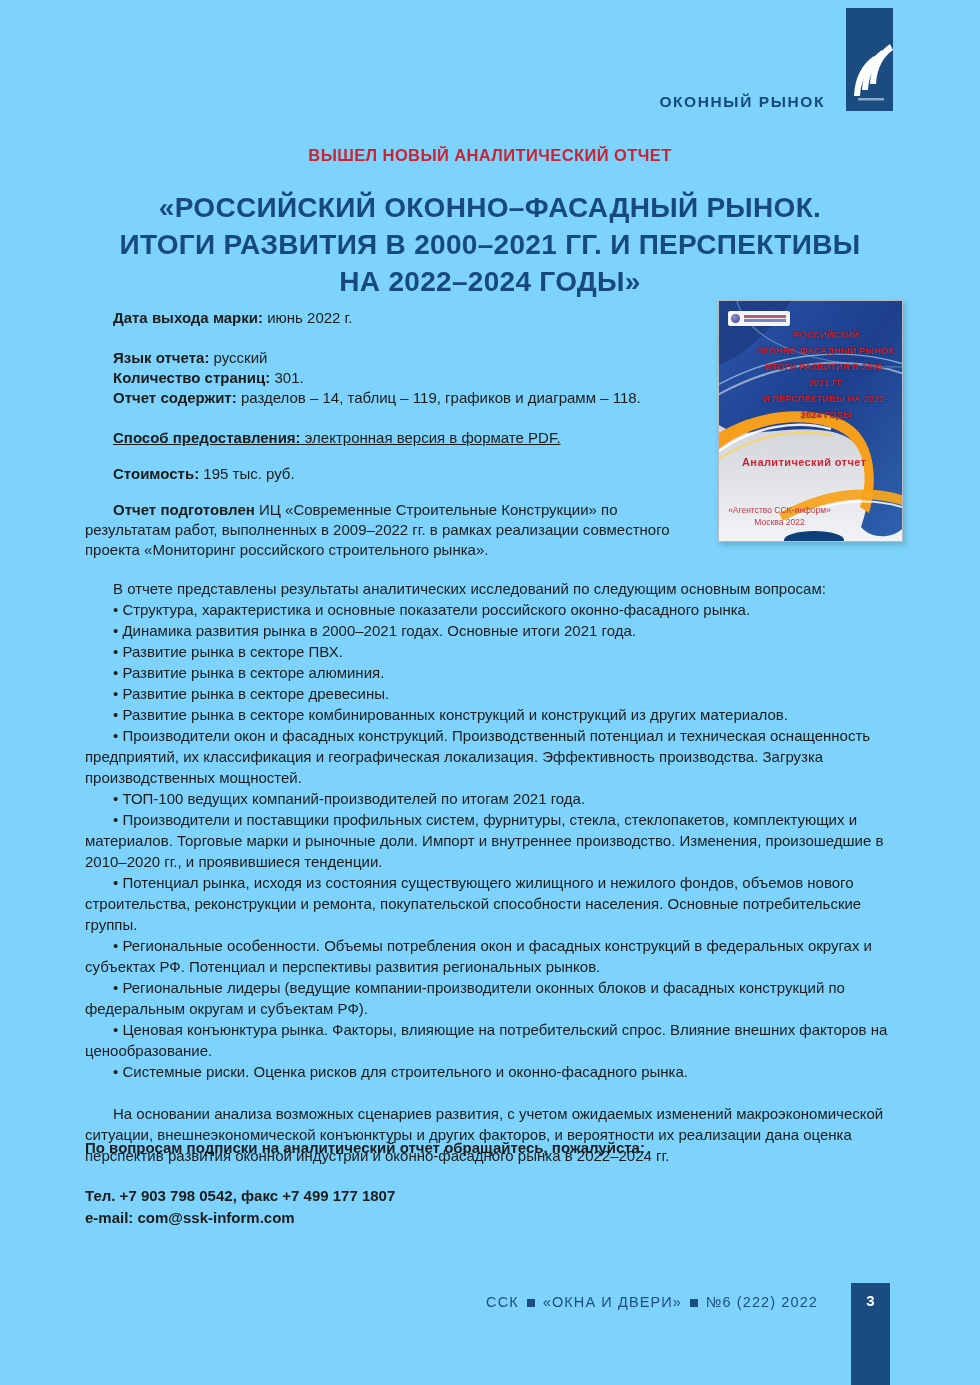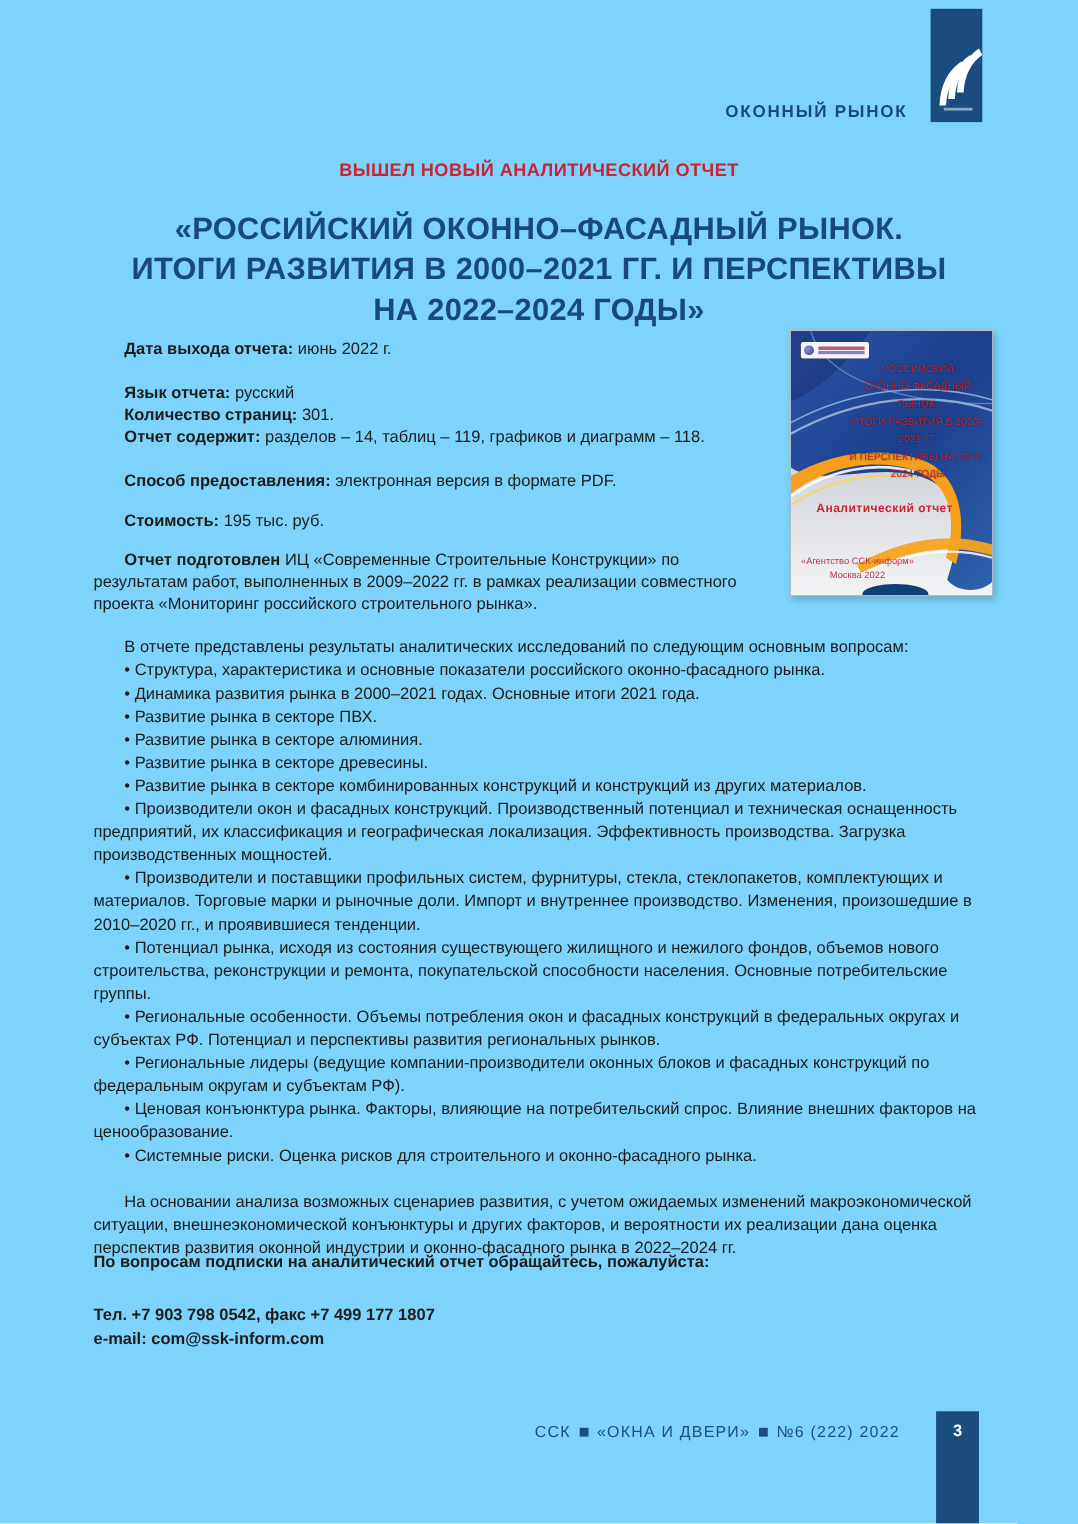--- a/index.html
+++ b/index.html
@@ -20,42 +20,42 @@
   .title { position:absolute; top:189px; left:60px; right:60px; text-align:center;
     color:#17497f; font-weight:bold; font-size:28px; line-height:37px; letter-spacing:.3px; margin:0; }
 
   
   .content { position:absolute; left:85px; top:308px; width:810px;
     font-size:15px; line-height:20px; }
   .top-col { width:617px; }
   .content p { margin:0; }
   .b { font-weight:bold; }
   .d1 { margin:0 0 20px 0 !important; }
-  .d5 { margin:20px 0 0 0 !important; }
+  .d5 { margin:20px 0 0 0 !important;text-decoration:underline; }
   .d6 { margin:16px 0 0 0 !important; }
   .detail, .para, .prepared, .bullet { text-indent:28px; }
   .prepared { margin:16px 0 0 0 !important; }
   .intro { margin:18px 0 0 0 !important; line-height:21px; }
   .bullet { line-height:21px; }
   .bullet::before { content:"\2022\00a0"; }
   .conclusion { margin:21px 0 0 0 !important; line-height:21px; }
 
   
   .cover { position:absolute; left:718px; top:300px; width:183px; height:240px; margin:0;
     border:1px solid #b6bac1; box-shadow:2px 3px 6px rgba(0,0,0,.18); overflow:hidden;
     background:linear-gradient(150deg,#2b55a8 0%,#1d3f8e 45%,#2e62ae 75%,#1d4c97 100%); }
   .cover svg { position:absolute; inset:0; }
   .cover-badge { position:absolute; left:9px; top:10px; width:62px; height:15px;
     background:#f4f5f8; border-radius:2px; box-shadow:0 0 1px rgba(0,0,0,.4); }
   .cover-badge::before { content:""; position:absolute; left:3px; top:3px; width:9px; height:9px;
     border-radius:50%; background:radial-gradient(circle at 35% 35%, #8a8fd0, #3d3f8f); }
   .cover-badge::after { content:""; position:absolute; left:16px; top:4px; right:4px; height:7px;
     background:repeating-linear-gradient(180deg,#a23a5a 0 3px,#e9e9f2 3px 4px,#5a6ab0 4px 7px); opacity:.8; }
-  .cover-title { position:absolute; left:52px; right:4px; top:26px; text-align:center;
-    color:#cb2630; font-weight:normal; font-size:9px; line-height:16px; letter-spacing:.2px;
+  .cover-title { position:absolute; left:36px; right:4px; top:26px; text-align:center;
+    color:#cb2630; font-weight:bold; font-size:9px; line-height:16px; letter-spacing:.2px;
     text-shadow:0 0 2px rgba(0,0,30,.55); }
   .cover-sub { position:absolute; left:23px; top:155px; color:#c92433; font-weight:bold;
     font-size:11px; letter-spacing:.4px; text-shadow:0 0 1px rgba(255,255,255,.4); }
   .cover-pub { position:absolute; left:8px; top:203px; width:105px; text-align:center;
     color:#c0354a; font-weight:normal; font-size:8.5px; line-height:12px; }
 
   
   .contact { position:absolute; top:1138px; left:85px; right:85px; text-align:left;
     font-weight:bold; font-size:15px; line-height:20px; }
   .contact .c-head { margin:0; }
@@ -128,36 +128,37 @@
     </div>
     <div class="cover-sub">Аналитический отчет</div>
     <div class="cover-pub">
       <div>«Агентство ССК-информ»</div>
       <div>Москва 2022</div>
     </div>
   </figure>
 
   <div class="content">
     <div class="top-col">
-      <p class="detail d1"><span class="b">Дата выхода отчета:</span> <span>июнь 2022 г.</span></p>
+      <p class="detail d1"><span class="b">Дата выхода марки:</span> <span>июнь 2022 г.</span></p>
       <p class="detail"><span class="b">Язык отчета:</span> <span>русский</span></p>
       <p class="detail"><span class="b">Количество страниц:</span> <span>301.</span></p>
       <p class="detail"><span class="b">Отчет содержит:</span> <span>разделов – 14, таблиц – 119, графиков и диаграмм – 118.</span></p>
       <p class="detail d5"><span class="b">Способ предоставления:</span> <span>электронная версия в формате PDF.</span></p>
       <p class="detail d6"><span class="b">Стоимость:</span> <span>195 тыс. руб.</span></p>
       <p class="prepared"><span class="b">Отчет подготовлен</span> <span>ИЦ «Современные Строительные Конструкции» по результатам работ, выполненных в 2009–2022 гг. в рамках реализации совместного проекта «Мониторинг российского строительного рынка».</span></p>
     </div>
     <p class="para intro">В отчете представлены результаты аналитических исследований по следующим основным вопросам:</p>
     <p class="bullet">Структура, характеристика и основные показатели российского оконно-фасадного рынка.</p>
     <p class="bullet">Динамика развития рынка в 2000–2021 годах. Основные итоги 2021 года.</p>
     <p class="bullet">Развитие рынка в секторе ПВХ.</p>
     <p class="bullet">Развитие рынка в секторе алюминия.</p>
     <p class="bullet">Развитие рынка в секторе древесины.</p>
     <p class="bullet">Развитие рынка в секторе комбинированных конструкций и конструкций из других материалов.</p>
     <p class="bullet">Производители окон и фасадных конструкций. Производственный потенциал и техническая оснащенность предприятий, их классификация и географическая локализация. Эффективность производства. Загрузка производственных мощностей.</p>
+    <p class="bullet">ТОП-100 ведущих компаний-производителей по итогам 2021 года.</p>
     <p class="bullet">Производители и поставщики профильных систем, фурнитуры, стекла, стеклопакетов, комплектующих и материалов. Торговые марки и рыночные доли. Импорт и внутреннее производство. Изменения, произошедшие в 2010–2020 гг., и проявившиеся тенденции.</p>
     <p class="bullet">Потенциал рынка, исходя из состояния существующего жилищного и нежилого фондов, объемов нового строительства, реконструкции и ремонта, покупательской способности населения. Основные потребительские группы.</p>
     <p class="bullet">Региональные особенности. Объемы потребления окон и фасадных конструкций в федеральных округах и субъектах РФ. Потенциал и перспективы развития региональных рынков.</p>
     <p class="bullet">Региональные лидеры (ведущие компании-производители оконных блоков и фасадных конструкций по федеральным округам и субъектам РФ).</p>
     <p class="bullet">Ценовая конъюнктура рынка. Факторы, влияющие на потребительский спрос. Влияние внешних факторов на ценообразование.</p>
     <p class="bullet">Системные риски. Оценка рисков для строительного и оконно-фасадного рынка.</p>
     <p class="para conclusion">На основании анализа возможных сценариев развития, с учетом ожидаемых изменений макроэкономической ситуации, внешнеэкономической конъюнктуры и других факторов, и вероятности их реализации дана оценка перспектив развития оконной индустрии и оконно-фасадного рынка в 2022–2024 гг.</p>
   </div>
 
   <div class="contact">

